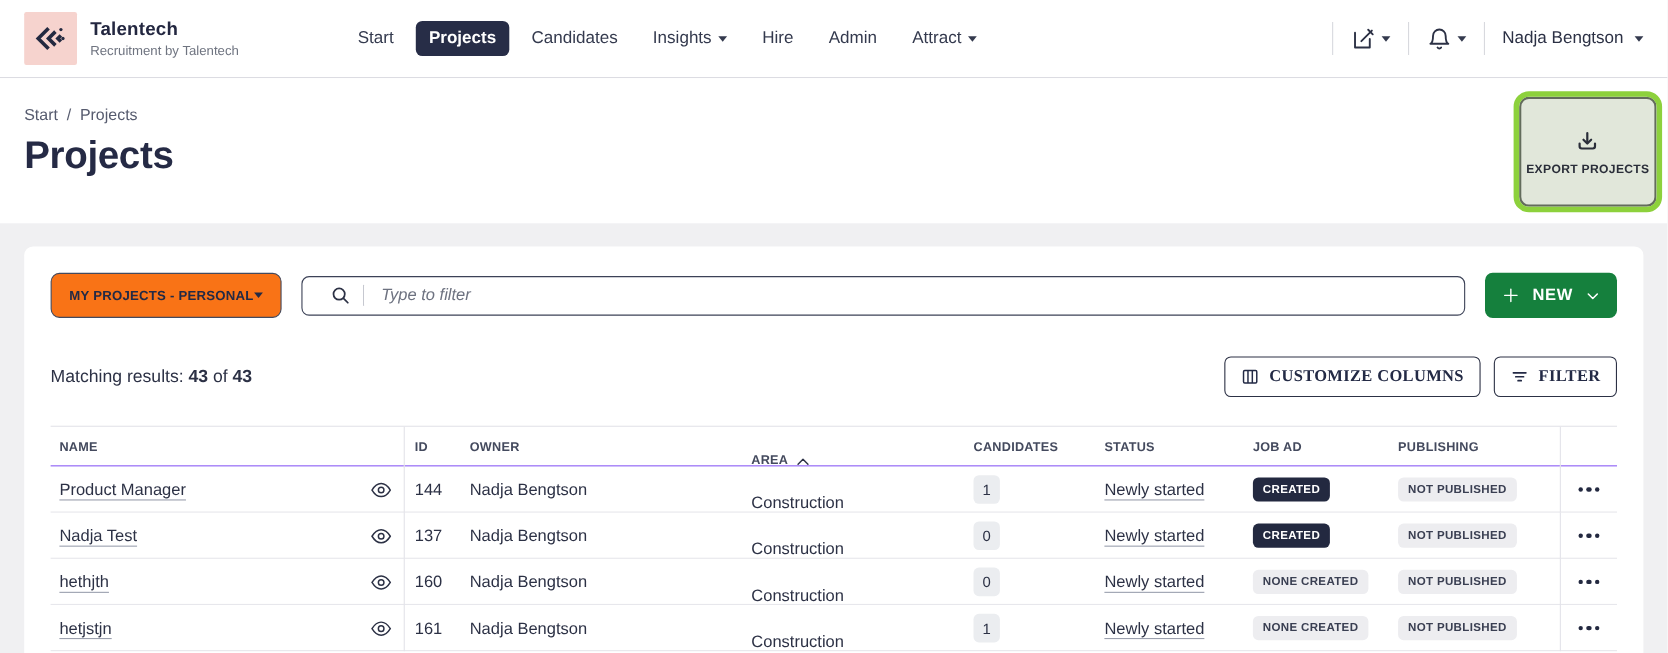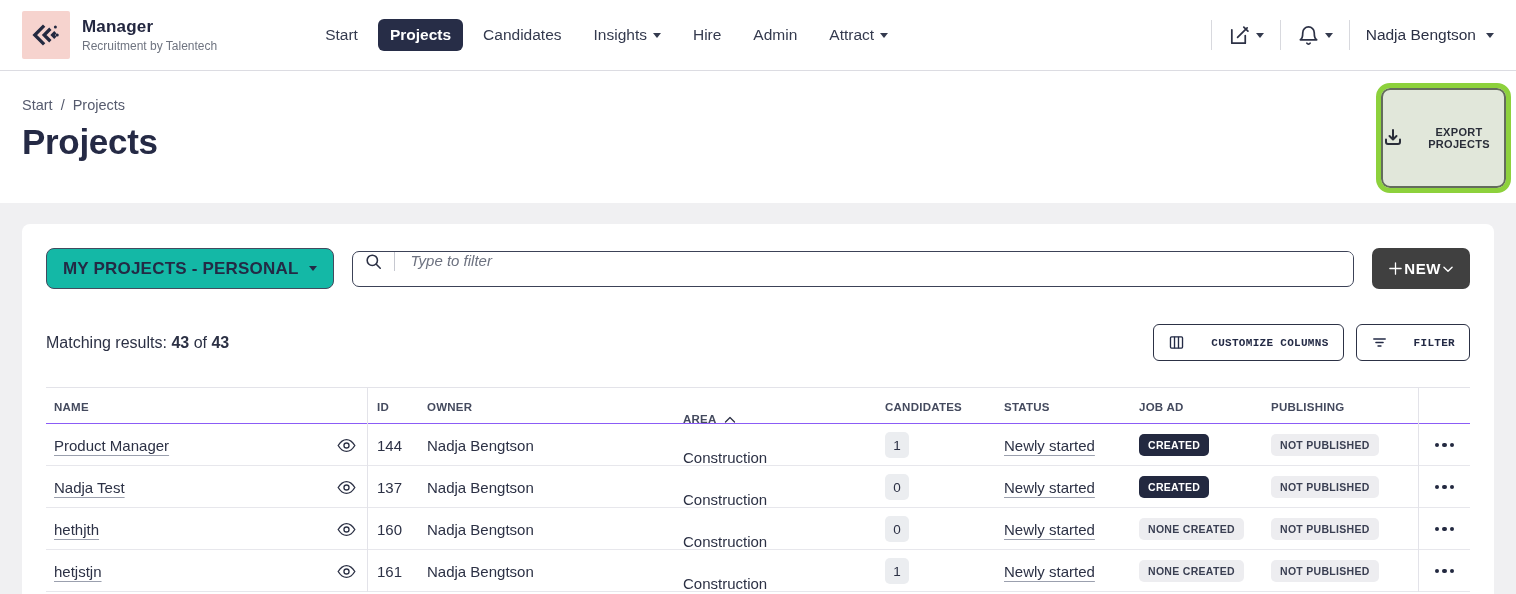--- a/index.html
+++ b/index.html
@@ -45,67 +45,67 @@
   .breadcrumb a { color:#565b6e; text-decoration:none; cursor:pointer; }
   .page-title { margin-top:9px; font-size:35px; font-weight:800; color:#252a45; letter-spacing:-.3px; }
   .export-highlight {
     position:absolute; top:12px; right:5px; width:135px; height:110px;
     border:5px solid #8dd13c; border-radius:14px; background:#e1e7da;
     box-shadow: inset 0 0 0 2px #636c5c;
     display:flex; align-items:center; justify-content:center;
   }
   .export-btn {
     background:none; border:none; cursor:pointer;
-    display:flex; flex-direction:row; align-items:center; gap:7px;
+    display:flex; flex-direction:column; align-items:center; gap:7px;
     font-family:inherit;
   }
   .export-btn .lbl { font-size:11px; font-weight:700; letter-spacing:.3px; color:#2a2e39; }
 
   
   .card {
     margin:21px 22px 0; background:#fff; border-radius:8px; padding:24px 24px 0;
     height:420px; overflow:hidden;
   }
 
   
   .toolbar { display:flex; align-items:center; }
   .scope-btn {
-    height:41px; padding:0 16px; border:1.5px solid #434a5e; border-radius:8px; background:#14b8a6;
-    font-family:inherit; font-size:17px; font-weight:700; letter-spacing:.2px; color:#232a45;
-    display:flex; align-items:center; gap:10px; cursor:pointer; white-space:nowrap;
+    height:41px; padding:0 16px; border:1.5px solid #434a5e; border-radius:8px; background:#f97316;
+    font-family:inherit; font-size:12px; font-weight:700; letter-spacing:.2px; color:#232a45;
+    display:flex; align-items:center; cursor:pointer; white-space:nowrap;
   }
   .scope-btn .caret-down { border-top-color:#232a45; }
   .search-box {
     flex:1; margin-left:18px; height:36px; border:1.5px solid #3c4257; border-radius:7px;
-    display:flex; align-items:flex-start; background:#fff; overflow:hidden;
+    display:flex; align-items:center; background:#fff; overflow:hidden;padding-left:14px;
   }
   .search-icon-zone {
     width:42px; display:flex; align-items:center; justify-content:center;
     border-right:1px solid #c6c8d0; cursor:pointer;
   }
   .search-box input {
     flex:1; border:none; outline:none; padding:0 16px;
     font-family:inherit; font-size:15px; font-style:italic; color:#2c3145;
   }
   .search-box input::placeholder { color:#6d7280; }
   .new-btn {
-    margin-left:18px; height:41px; padding:0 15px; background:#404040; border:none; border-radius:7px;
+    margin-left:18px; height:41px; padding:0 15px; background:#15803d; border:none; border-radius:7px;
     color:#fff; font-family:inherit; font-size:15px; font-weight:700; letter-spacing:.6px;
-    display:flex; align-items:center; cursor:pointer;
+    display:flex; align-items:center; gap:11px; cursor:pointer;
   }
 
   
   .results-row { margin-top:35px; display:flex; align-items:center; }
   .results-text { font-size:16px; color:#2c3145; }
   .results-text b { font-weight:700; }
   .results-actions { margin-left:auto; display:flex; gap:12px; }
   .outline-btn {
     height:37px; padding:0 14px; border:1px solid #2c3145; border-radius:6px; background:#fff;
-    font-family:Liberation Mono, monospace; font-size:11px; font-weight:700; letter-spacing:.3px; color:#232a45;
-    display:flex; align-items:center; gap:26px; cursor:pointer; white-space:nowrap;
+    font-family:Liberation Serif, serif; font-size:15px; font-weight:700; letter-spacing:.3px; color:#232a45;
+    display:flex; align-items:center; gap:9px; cursor:pointer; white-space:nowrap;
   }
 
   
   .table { margin-top:26px; }
   .trow {
     display:grid;
     grid-template-columns:322px 54px 258px 196px 120px 140px 130px 152px 52px;
     align-items:center; border-bottom:1px solid #e7e7ec;
   }
   .thead { border-top:1px solid #e3e3e9; border-bottom:1px solid #8b5cf6; height:37px; }
@@ -144,21 +144,21 @@
       <svg width="30" height="30" viewBox="0 0 24 24" fill="none" stroke="#232940" stroke-width="2.6">
         <path d="M10.5 4.5 L3 12 L10.5 19.5"></path>
         <path d="M15.5 7 L10.5 12 L15.5 17"></path>
         <path d="M19.5 9.8 L17.3 12 L19.5 14.2"></path>
         <circle cx="19.5" cy="5.5" r="1.2" fill="#232940" stroke="none"></circle>
         <circle cx="21" cy="12" r="1.2" fill="#232940" stroke="none"></circle>
       </svg>
     </span>
   </div>
   <div class="brand-text">
-    <div class="brand-name">Manager</div>
+    <div class="brand-name">Talentech</div>
     <div class="brand-tagline">Recruitment by Talentech</div>
   </div>
 
   <nav class="nav-items">
     <a class="nav-item">
         <span>Start</span>
       </a>
     <a class="nav-item active">
         <span>Projects</span>
       </a>

